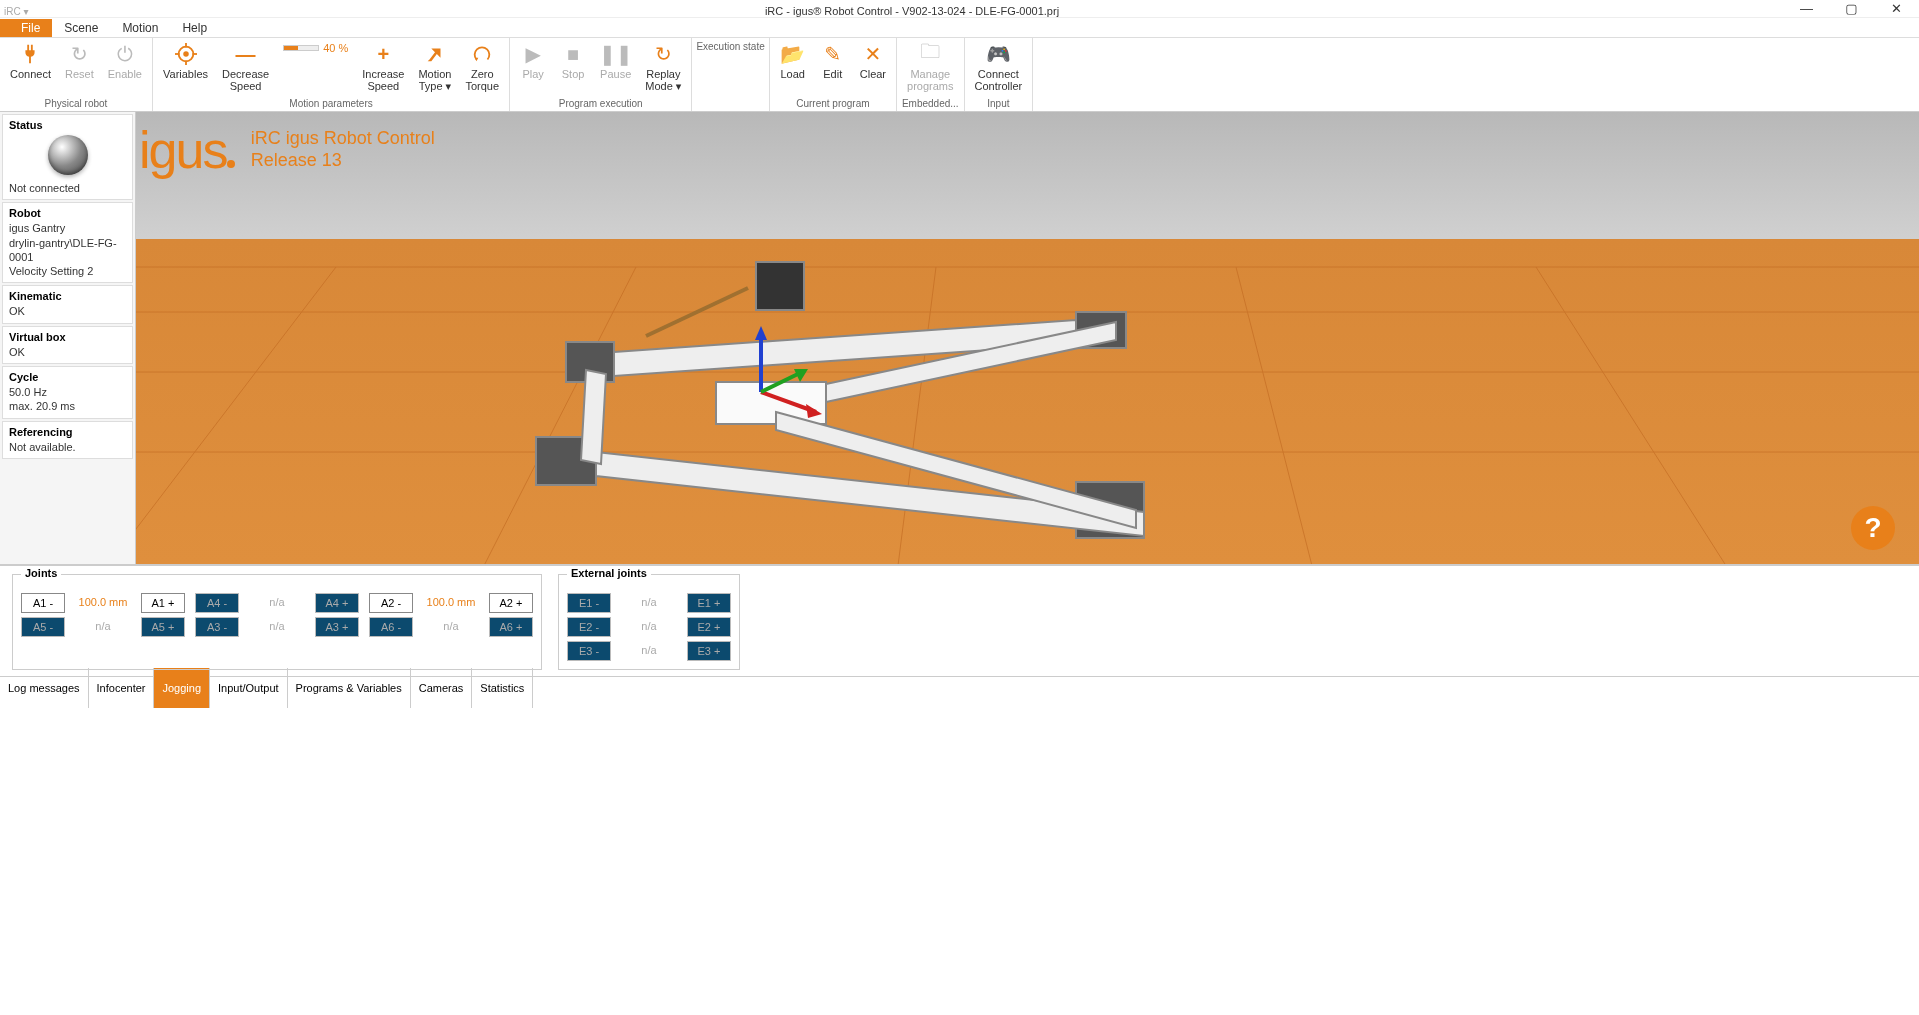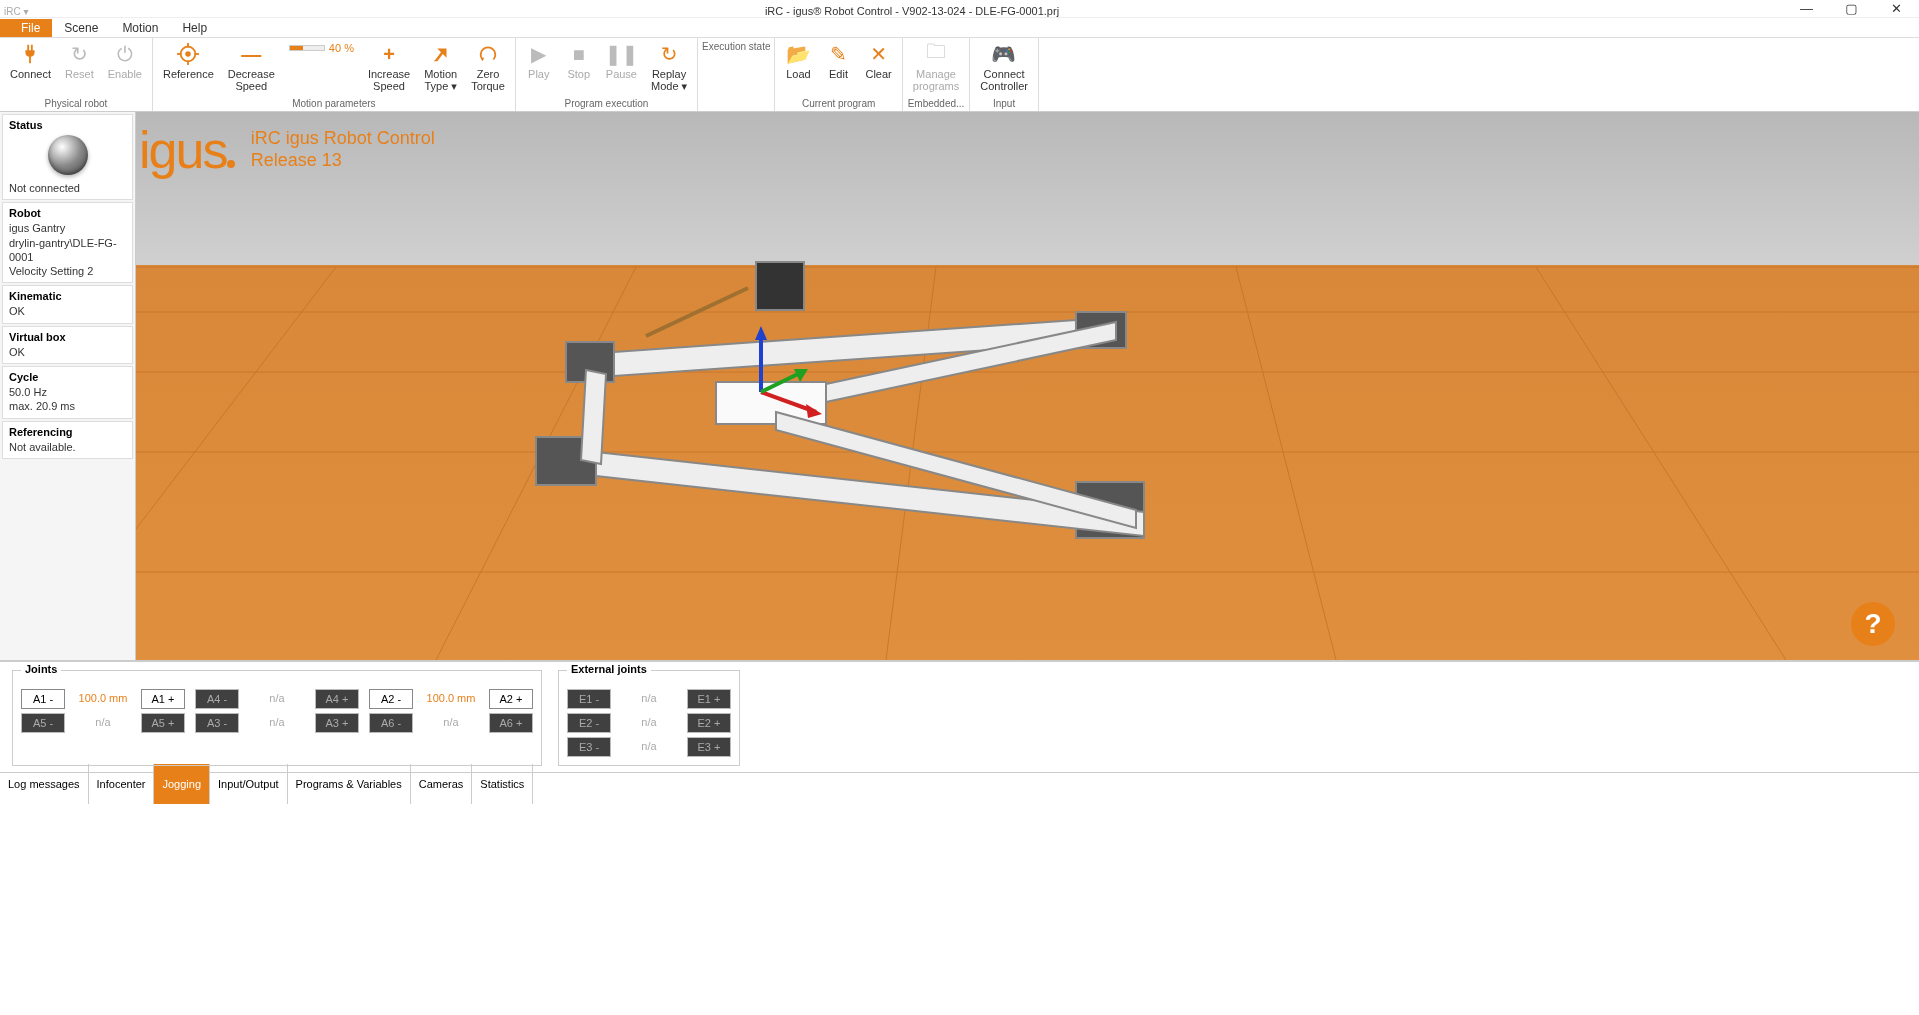--- a/index.html
+++ b/index.html
@@ -32,21 +32,21 @@
 .exec-label { color: #333; }
 .exec-value { color: #e8801a; }
 
 .speed-area { display: flex; flex-direction: column; align-items: center; padding: 2px 6px; }
 .speed-row { display: flex; align-items: center; gap: 4px; }
 .speed-bar { width: 36px; height: 6px; background: #eee; border: 1px solid #ccc; position: relative; }
 .speed-fill { height: 100%; background: #e8801a; }
 .speed-label { font-size: 11px; color: #e8801a; }
 
 
-.main { display: flex; height: 548px; }
+.main { display: flex; height: 452px; }
 .sidebar { width: 136px; background: #f5f5f5; border-right: 1px solid #ccc; font-size: 11px; }
 .side-section { border-bottom: 1px solid #ccc; padding: 4px 6px; background: #fff; margin: 2px; border: 1px solid #ddd; }
 .side-title { font-weight: bold; margin-bottom: 2px; }
 .side-text { color: #333; line-height: 1.3; }
 
 .status-orb { width: 40px; height: 40px; border-radius: 50%; background: radial-gradient(circle at 35% 30%, #fff, #888 50%, #444); margin: 4px auto 6px; box-shadow: 0 2px 4px rgba(0,0,0,0.3), inset 0 -2px 4px rgba(0,0,0,0.4); }
 
 .viewport { flex: 1; position: relative; background: linear-gradient(to bottom, #b8b8b8 0%, #d0d0d0 28%, #d88838 28%, #df8f3d 100%); overflow: hidden; }
 .viewport-overlay { position: absolute; top: 8px; left: 3px; color: #e8801a; }
 .viewport-logo { font-size: 52px; font-weight: 300; letter-spacing: -2px; display: inline-block; vertical-align: top; }
@@ -56,21 +56,21 @@
 
 
 .robot-svg { position: absolute; top: 0; left: 0; }
 
 
 .joints-panel { border-top: 2px solid #ccc; padding: 8px 12px 4px; background: #fff; height: 112px; }
 .joints-row { display: flex; gap: 16px; }
 .joints-group { border: 1px solid #ccc; padding: 18px 8px 8px; position: relative; }
 .joints-group-title { position: absolute; top: -8px; left: 8px; background: #fff; padding: 0 4px; font-size: 11px; font-weight: bold; }
 .joint-grid { display: grid; grid-template-columns: repeat(3, 44px 56px 44px); gap: 4px 10px; }
-.joint-btn { border: 1px solid #bbb; background: #404040; text-align: center; padding: 3px 0; font-size: 11px; }
+.joint-btn { border: 1px solid #bbb; background: #0c4a6e; text-align: center; padding: 3px 0; font-size: 11px; }
 .joint-btn.enabled { background: #fff; border-color: #888; }
 .joint-btn.disabled { color: #aaa; }
 .joint-val { text-align: center; font-size: 11px; padding: 3px 0; }
 .joint-val.active { color: #e8801a; }
 .joint-val.disabled { color: #aaa; }
 
 
 .bottom-tabs { display: flex; border-top: 1px solid #ccc; height: 22px; align-items: center; font-size: 11px; }
 .bottom-tab { padding: 14px 8px; border-right: 1px solid #ccc; }
 .bottom-tab.active { background: #e8801a; color: #fff; }
@@ -126,21 +126,21 @@
         <div class="ribbon-icon">
           <svg width="22" height="22" viewBox="0 0 24 24">
               <circle cx="12" cy="12" r="8" fill="none" stroke="#e8801a" stroke-width="2"></circle>
               <circle cx="12" cy="12" r="3" fill="#e8801a"></circle>
               <line x1="12" y1="0" x2="12" y2="5" stroke="#e8801a" stroke-width="2"></line>
               <line x1="12" y1="19" x2="12" y2="24" stroke="#e8801a" stroke-width="2"></line>
               <line x1="0" y1="12" x2="5" y2="12" stroke="#e8801a" stroke-width="2"></line>
               <line x1="19" y1="12" x2="24" y2="12" stroke="#e8801a" stroke-width="2"></line>
             </svg>
         </div>
-        <div class="ribbon-btn-label">Reference</div>
+        <div class="ribbon-btn-label">Variables</div>
       </div>
       <div class="ribbon-btn">
         <div class="ribbon-icon">
             <b>—</b>
           </div>
         <div class="ribbon-btn-label" style="white-space:pre">Decrease
 Speed</div>
       </div>
       <div class="speed-area">
         <div class="speed-row">

